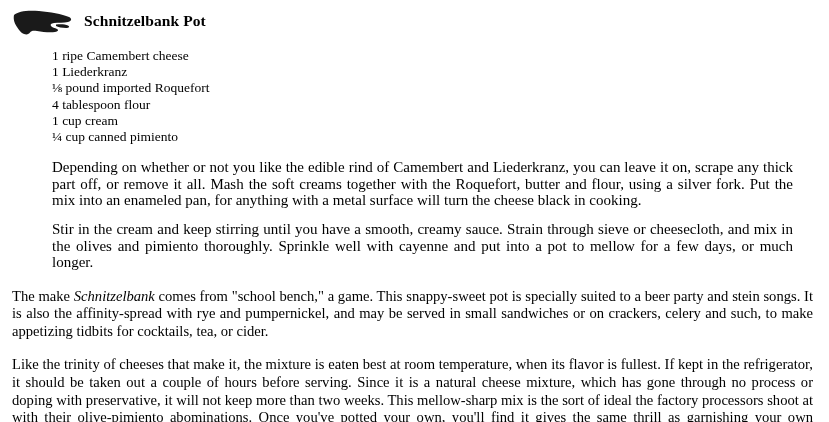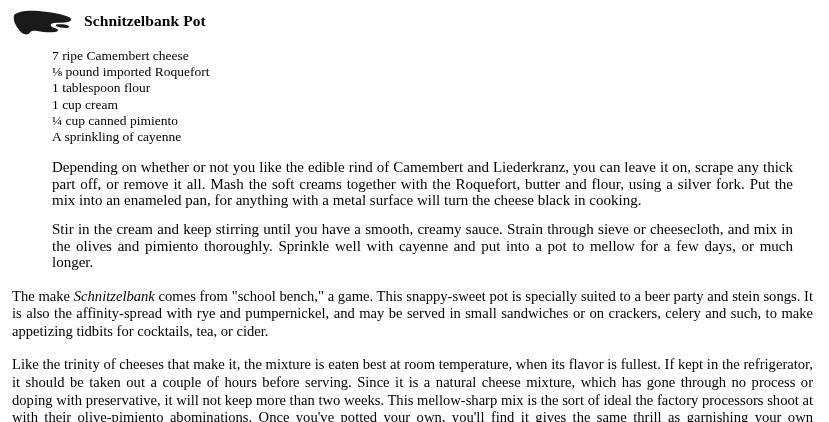--- a/index.html
+++ b/index.html
@@ -95,26 +95,26 @@
       <svg width="62" height="30" viewBox="0 0 62 30" xmlns="http://www.w3.org/2000/svg">
         <path d="M2 5 C6 1, 16 0, 27 1 C38 2, 50 4, 57 7 C60 8.5, 60 11, 56 12 C52 13, 46 12.5, 42 13 C39 13.4, 38 14.6, 39 16 C40 17.4, 43 18, 45 19 C47 20, 46 21.5, 43 22 C38 22.8, 31 22, 25 21 C21 20.4, 19 21, 18 22.5 C17 24, 15 25, 12 24 C9 23, 7 20, 5 17 C3 14, 1 10, 2 5 Z" fill="#1a1a1a"></path>
         <path d="M44 14.5 C48 14, 53 14, 56 15.5 C58 16.5, 57 18, 54 18 C50 18, 46 17, 44 16 Z" fill="#1a1a1a"></path>
       </svg>
     </div>
     <div class="recipe-title">Schnitzelbank Pot</div>
   </div>
 
   <div class="indent-block">
     <ul class="ingredients">
-      <li>7 ripe Camembert cheese</li>
+      <li>1 ripe Camembert cheese</li>
+      <li>1 Liederkranz</li>
       <li>⅛ pound imported Roquefort</li>
-      <li>1 tablespoon flour</li>
+      <li>4 tablespoon flour</li>
       <li>1 cup cream</li>
       <li>¼ cup canned pimiento</li>
-      <li>A sprinkling of cayenne</li>
     </ul>
 
     <p class="method-para">Depending on whether or not you like the edible rind of Camembert and Liederkranz, you can leave it on, scrape any thick part off, or remove it all. Mash the soft creams together with the Roquefort, butter and flour, using a silver fork. Put the mix into an enameled pan, for anything with a metal surface will turn the cheese black in cooking.</p>
     <p class="method-para second">Stir in the cream and keep stirring until you have a smooth, creamy sauce. Strain through sieve or cheesecloth, and mix in the olives and pimiento thoroughly. Sprinkle well with cayenne and put into a pot to mellow for a few days, or much longer.</p>
   </div>
 
   <p class="body-para first"><span>The make </span><em>Schnitzelbank</em><span> comes from "school bench," a game. This snappy-sweet pot is specially suited to a beer party and stein songs. It is also the affinity-spread with rye and pumpernickel, and may be served in small sandwiches or on crackers, celery and such, to make appetizing tidbits for cocktails, tea, or cider.</span></p>
 
   <p class="body-para second">Like the trinity of cheeses that make it, the mixture is eaten best at room temperature, when its flavor is fullest. If kept in the refrigerator, it should be taken out a couple of hours before serving. Since it is a natural cheese mixture, which has gone through no process or doping with preservative, it will not keep more than two weeks. This mellow-sharp mix is the sort of ideal the factory processors shoot at with their olive-pimiento abominations. Once you've potted your own, you'll find it gives the same thrill as garnishing your own Liptauer.</p>
 

